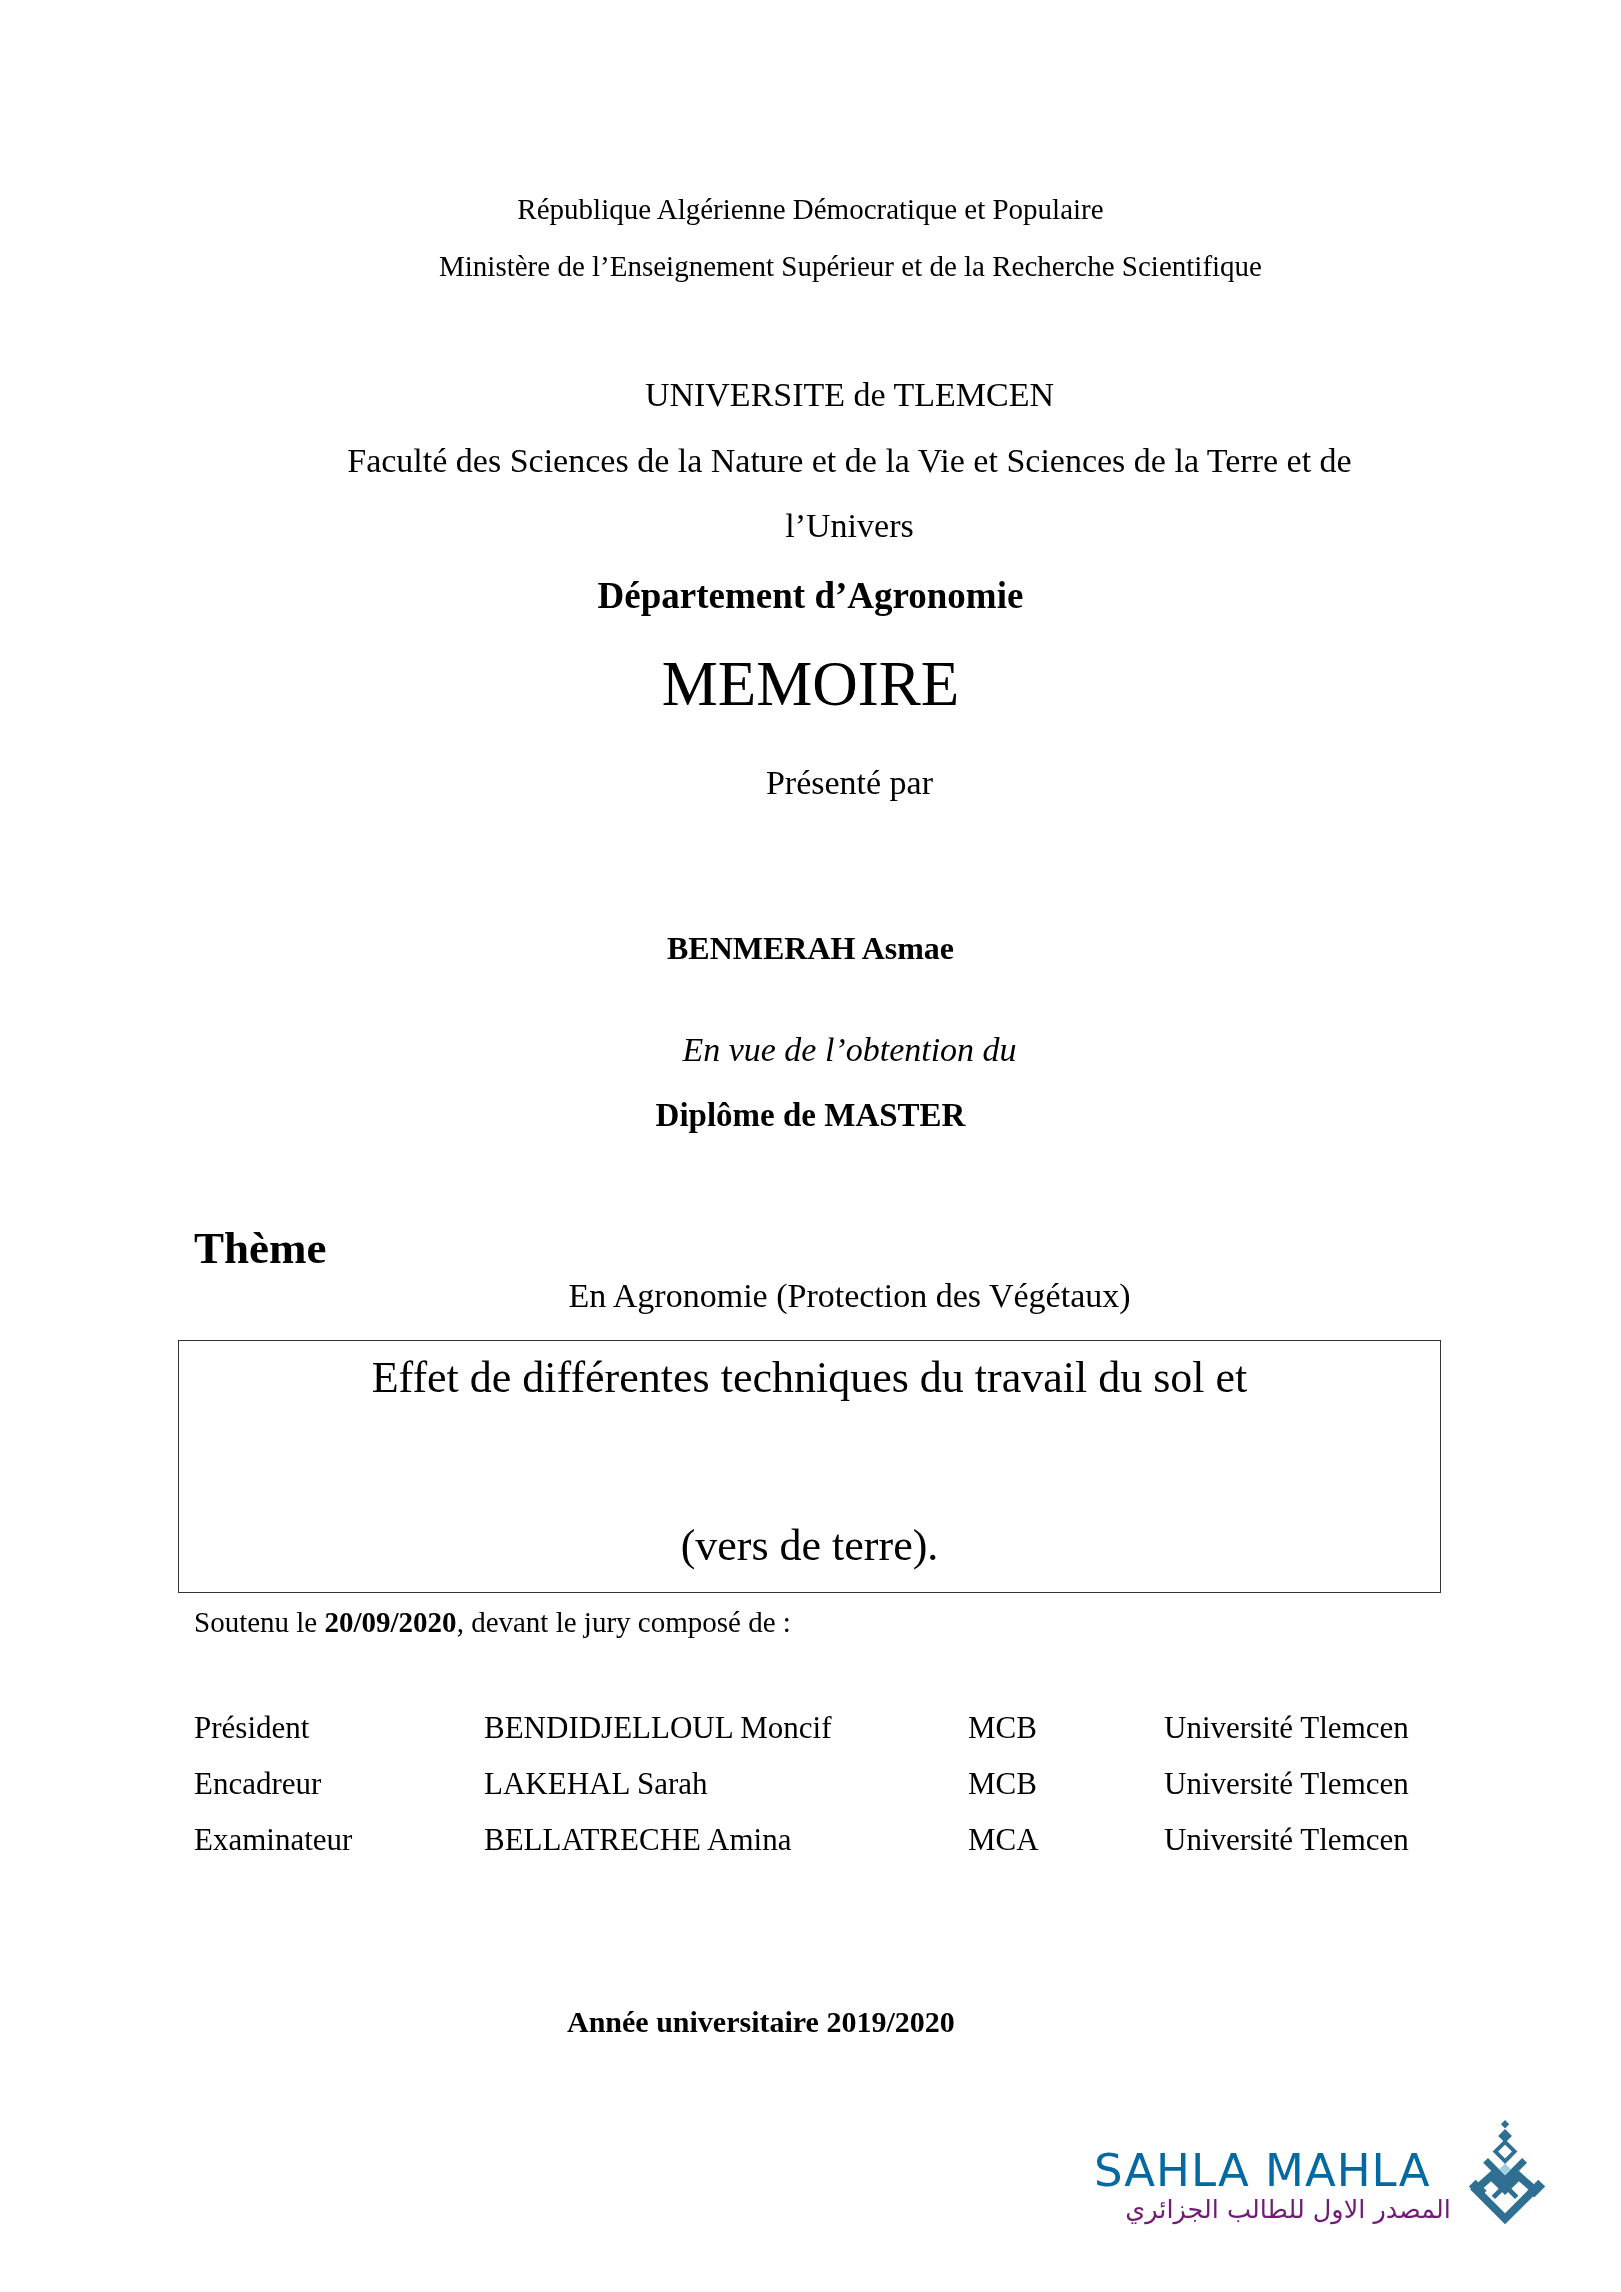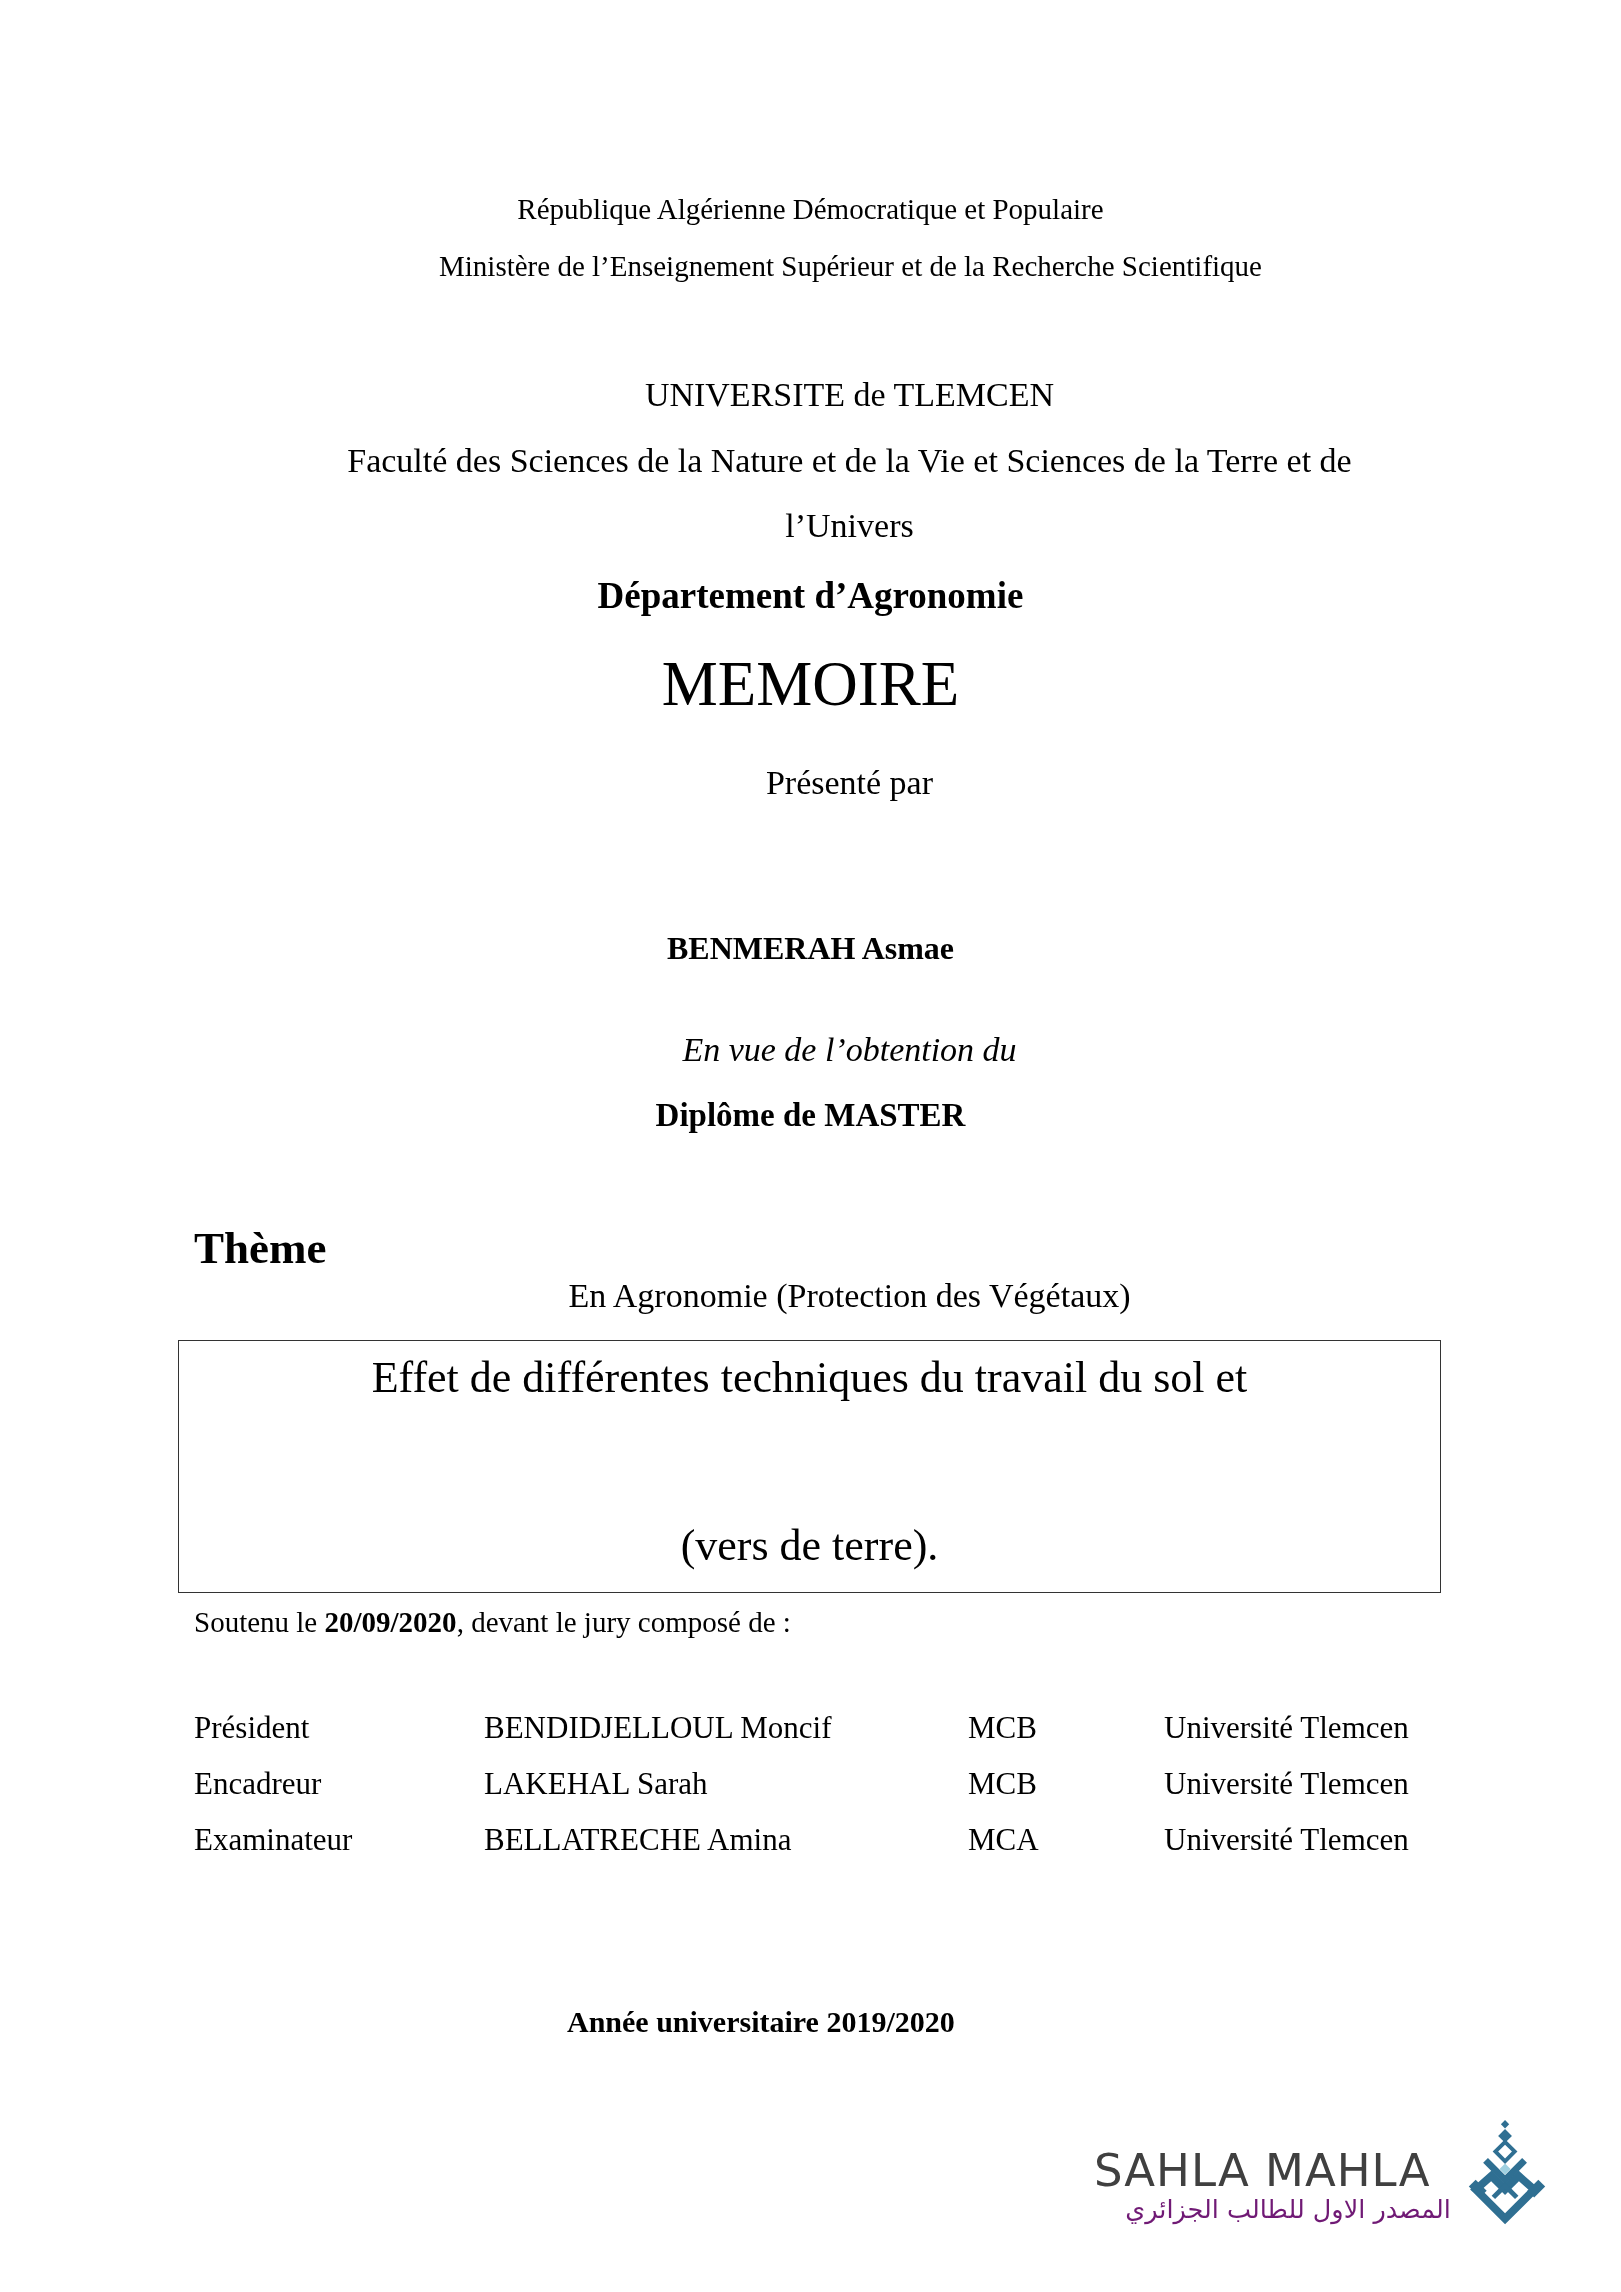--- a/index.html
+++ b/index.html
@@ -43,21 +43,21 @@
   .c-grade { left: 968px; }
   .c-inst { left: 1164px; }
   #jury-0 { top: 1708px; }
   #jury-1 { top: 1764px; }
   #jury-2 { top: 1820px; }
 
   #annee { left: 567px; top: 2003px; font-size: 30px; line-height: 37px; font-weight: bold; }
 
   #logo { position: absolute; left: 1088px; top: 2119px; width: 461px; height: 118px; }
   #logo-text { position: absolute; left: 5.9px; top: 27.4px; font-family: "DejaVu Sans", "Liberation Sans", sans-serif;
-               font-size: 45px; line-height: 49px; color: #404040; letter-spacing: 1px; white-space: nowrap; }
+               font-size: 45px; line-height: 49px; color: #0369a1; letter-spacing: 1px; white-space: nowrap; }
   #logo-sub { position: absolute; left: 9.8px; top: 76px; font-family: "DejaVu Sans", sans-serif;
               font-size: 25.5px; line-height: 29px; color: #701a75; direction: rtl; white-space: nowrap; width: 353px; text-align: right; }
   #logo-mark { position: absolute; left: 380px; top: 0; width: 78px; height: 108px; }
 </style>
 </head>
 <body>
 
 <div class="abs center l30" id="header-1">République Algérienne Démocratique et Populaire</div>
 <div class="abs center l30" id="header-2">Ministère de l’Enseignement Supérieur et de la Recherche Scientifique</div>
 

